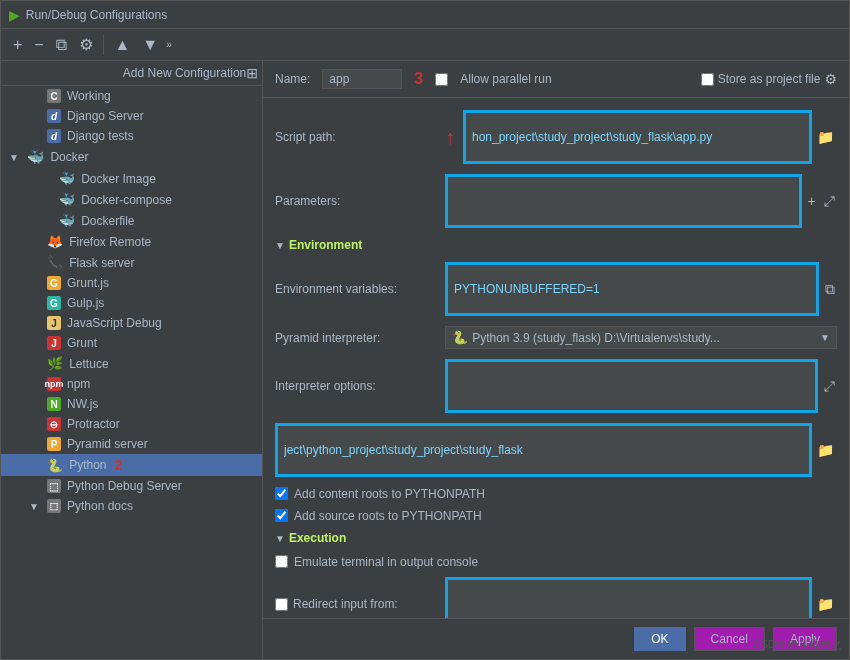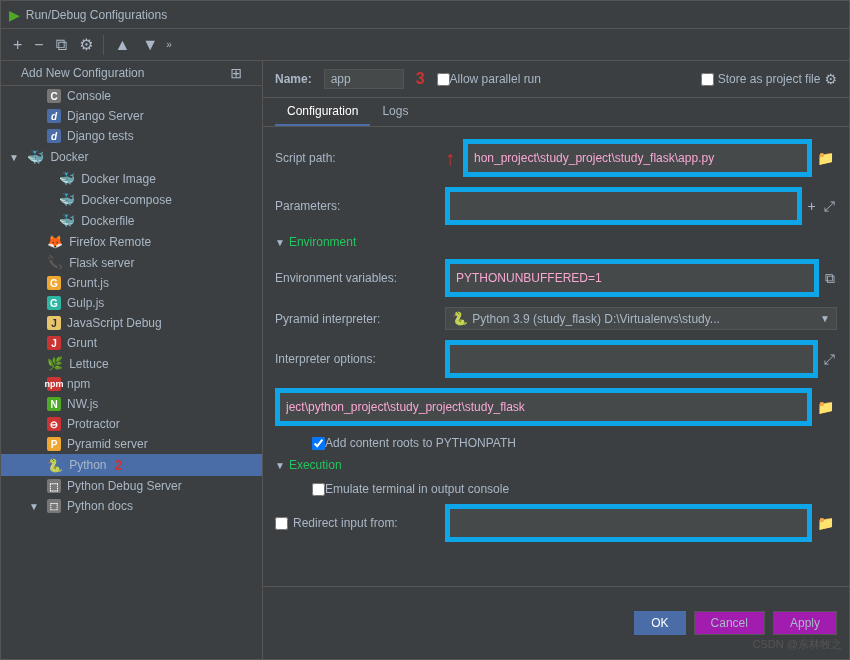--- a/index.html
+++ b/index.html
@@ -18,68 +18,68 @@
 
     .main-content { display: flex; flex: 1; overflow: hidden; }
 
     .sidebar { width: 262px; background: #3c3f41; border-right: 1px solid #555; overflow-y: auto; flex-shrink: 0; }
     .sidebar-item { display: flex; align-items: center; gap: 6px; padding: 3px 8px 3px 16px; cursor: pointer; }
     .sidebar-item.selected { background: #4a6da7; }
     .sidebar-item.indent1 { padding-left: 28px; }
     .sidebar-item.indent2 { padding-left: 40px; }
     .sidebar-group { display: flex; align-items: center; gap: 6px; padding: 3px 8px; cursor: pointer; }
 
-    .sidebar-header { display: flex; align-items: center; justify-content: space-between; padding: 4px 20px; border-bottom: 1px solid #555; }
+    .sidebar-header { display: flex; align-items: center; justify-content: flex-end; padding: 4px 4px; border-bottom: 1px solid #555; }
     .sidebar-header-text { color: #a9b7c6; font-size: 12px; }
     .sidebar-pin-btn { background: none; border: none; color: #a9b7c6; cursor: pointer; font-size: 14px; }
 
     .icon-dot { width: 14px; height: 14px; border-radius: 2px; display: inline-flex; align-items: center; justify-content: center; flex-shrink: 0; font-size: 10px; font-weight: bold; }
     .icon-green { background: #4eaa25; color: white; }
     .icon-blue { background: #4a6da7; color: white; }
     .icon-orange { background: #f0a732; color: white; }
     .icon-red { background: #cc3333; color: white; }
     .icon-teal { background: #2db7a3; color: white; }
     .icon-yellow { background: #e8c46a; color: #333; }
     .icon-grey { background: #777; color: white; }
 
     .chevron { font-size: 10px; color: #a9b7c6; width: 12px; }
 
     .right-panel { flex: 1; display: flex; flex-direction: column; background: #3c3f41; overflow: hidden; }
 
     .name-row { display: flex; align-items: center; padding: 8px 12px; gap: 12px; border-bottom: 1px solid #555; }
-    .name-label { color: #a9b7c6; font-weight: bold; }
+    .name-label { color: #a9b7c6; }
     .name-input { background: #45494a; border: 1px solid #555; color: #a9b7c6; padding: 2px 6px; width: 80px; font-size: 12px; }
-    .checkbox-row { display: flex; align-items: center; gap: 0; }
+    .checkbox-row { display: flex; align-items: center; gap: 12px; }
     .checkbox-row input[type=checkbox] { width: 13px; height: 13px; }
     .store-row { display: flex; align-items: center; gap: 4px; margin-left: auto; }
     .gear-btn { background: none; border: none; color: #a9b7c6; cursor: pointer; font-size: 14px; }
 
     .tabs { display: flex; border-bottom: 1px solid #555; padding: 0 12px; }
     .tab { padding: 6px 12px; cursor: pointer; border-bottom: 2px solid transparent; color: #a9b7c6; font-size: 12px; }
     .tab.active { border-bottom: 2px solid #4a6da7; color: #ffffff; }
 
     .config-panel { flex: 1; overflow-y: auto; padding: 12px; }
 
     .form-row { display: flex; align-items: center; margin-bottom: 10px; }
     .form-label { width: 170px; color: #a9b7c6; flex-shrink: 0; }
     .form-field { flex: 1; display: flex; align-items: center; gap: 4px; }
-    .form-input { flex: 1; background: #45494a; border: 5px solid #0ea5e9; color: #f9a8d4; padding: 7px 6px; font-size: 12px; min-width: 0; }
+    .form-input { flex: 1; background: #45494a; border: 3px solid #0ea5e9; color: #7dd3fc; padding: 17px 6px; font-size: 12px; min-width: 0; }
     .form-btn-icon { background: none; border: none; color: #a9b7c6; cursor: pointer; font-size: 14px; padding: 2px; }
 
     .section-header { display: flex; align-items: center; gap: 4px; margin: 8px 0 10px 0; }
-    .section-title { color: #22c55e; font-weight: 400; }
-
-    .checkbox-field { display: flex; align-items: center; margin-bottom: 8px; margin-left: 37px; }
+    .section-title { color: #bef264; font-weight: 700; }
+
+    .checkbox-field { display: flex; gap: 6px; margin-bottom: 8px; }
     .checkbox-field input[type=checkbox] { width: 13px; height: 13px; }
     .checkbox-label { color: #a9b7c6; }
 
     .interpreter-select { flex: 1; background: #45494a; border: 1px solid #555; color: #a9b7c6; padding: 3px 6px; font-size: 12px; display: flex; align-items: center; gap: 4px; cursor: pointer; }
     .interpreter-arrow { margin-left: auto; font-size: 10px; }
 
-    .bottom-bar { padding: 24px 12px; display: flex; justify-content: flex-end; gap: 8px; border-top: 1px solid #555; background: #3c3f41; }
+    .bottom-bar { padding: 8px 12px; display: flex; justify-content: flex-end; gap: 8px; border-top: 1px solid #555; background: #3c3f41; }
     .bottom-btn { padding: 4px 16px; font-size: 12px; cursor: pointer; border: 1px solid #555; background: #a21caf; color: #a9b7c6; }
     .bottom-btn.primary { background: #4a6da7; border-color: #4a6da7; color: white; }
 
     .watermark { position: absolute; bottom: 8px; right: 8px; color: #555; font-size: 11px; }
 
     
     ::-webkit-scrollbar { width: 8px; }
     ::-webkit-scrollbar-track { background: #3c3f41; }
     ::-webkit-scrollbar-thumb { background: #555; }
   </style>
@@ -120,21 +120,21 @@
 
     <div class="sidebar">
       <div class="sidebar-header">
         <span class="sidebar-header-text">Add New Configuration</span>
         <button class="sidebar-pin-btn">⊞</button>
       </div>
 
       <div class="sidebar-item indent1">
         <span style="width:12px"></span>
         <span class="icon-dot icon-grey">C</span>
-        <span>Console</span>
+        <span>Working</span>
       </div>
 
       <div class="sidebar-item indent1">
         <span style="width:12px"></span>
         <span class="icon-dot icon-blue" style="font-style:italic">d</span>
         <span>Django Server</span>
       </div>
 
       <div class="sidebar-item indent1">
         <span style="width:12px"></span>
@@ -263,24 +263,20 @@
           <input type="checkbox" style="">
           <span>Allow parallel run</span>
         </div>
         <div class="store-row">
           <input type="checkbox" style="">
           <span>Store as project file</span>
           <button class="gear-btn">⚙</button>
         </div>
       </div>
 
-      <div class="tabs">
-        <div class="tab active">Configuration</div>
-        <div class="tab">Logs</div>
-      </div>
 
       <div class="config-panel">
 
         <div class="form-row">
           <span class="form-label">Script path:</span>
           <div class="form-field">
             <span style="color:#cc3333;font-size:20px;margin-right:4px">↑</span>
             <input class="form-input" type="text" value="hon_project\study_project\study_flask\app.py" style="">
             <button class="form-btn-icon">📁</button>
           </div>
@@ -332,20 +328,24 @@
             <input class="form-input" type="text" value="ject\python_project\study_project\study_flask" style="">
             <button class="form-btn-icon">📁</button>
           </div>
         </div>
 
         <div class="checkbox-field">
           <input type="checkbox" checked="" style="">
           <span class="checkbox-label">Add content roots to PYTHONPATH</span>
         </div>
 
+        <div class="checkbox-field">
+          <input type="checkbox" checked="" style="">
+          <span class="checkbox-label">Add source roots to PYTHONPATH</span>
+        </div>
 
         <div class="section-header">
           <span style="color:#a9b7c6;font-size:10px;cursor:pointer">▼</span>
           <span class="section-title">Execution</span>
         </div>
 
         <div class="checkbox-field">
           <input type="checkbox" style="">
           <span class="checkbox-label">
             <span>Emulate terminal in output console</span>

